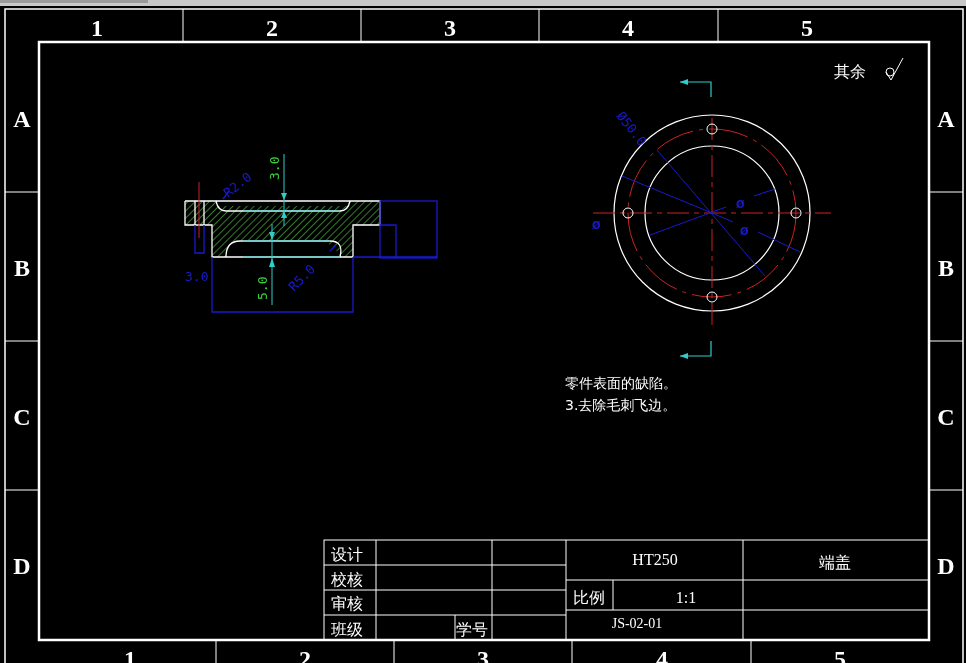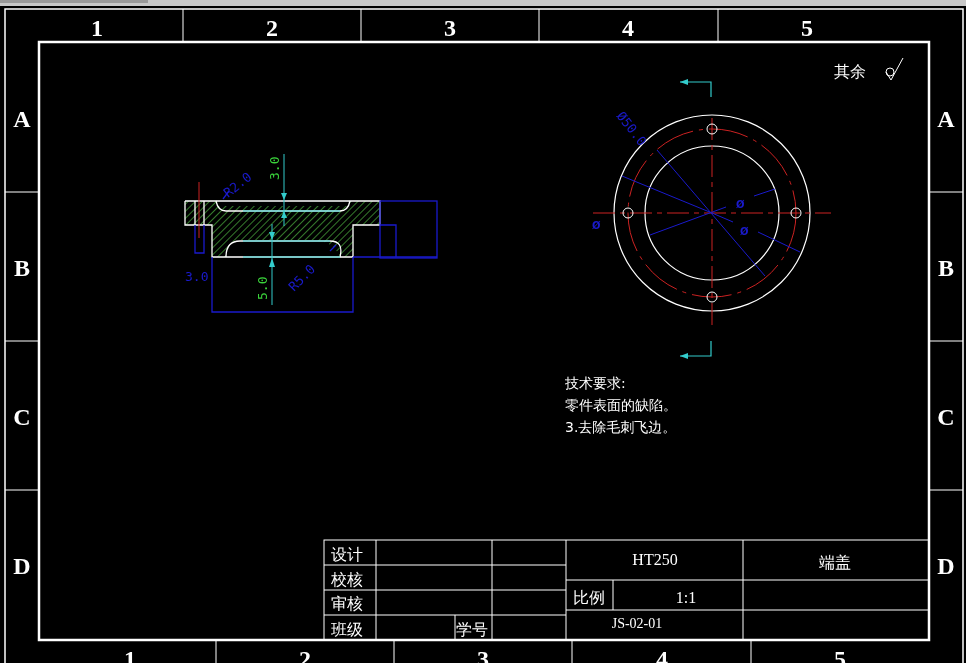--- a/index.html
+++ b/index.html
@@ -193,16 +193,15 @@
     <text class="cjk" x="456" y="635" font-size="16">学号</text>
     <text x="655" y="565" fill="#fff" font-family="'Liberation Serif', serif" font-size="16" text-anchor="middle">HT250</text>
     <text class="cjk" x="835" y="568" font-size="16" text-anchor="middle">端盖</text>
     <text class="cjk" x="573" y="603" font-size="16">比例</text>
     <text x="686" y="603" fill="#fff" font-family="'Liberation Serif', serif" font-size="16" text-anchor="middle">1:1</text>
     <text x="637" y="628" fill="#fff" font-family="'Liberation Serif', serif" font-size="14" text-anchor="middle">JS-02-01</text>
   </g>
 </svg>
 
 <div class="notes">
-  <div>技术要求:</div>
   <div>零件表面的缺陷。</div>
   <div>3.去除毛刺飞边。</div>
 </div>
 
 </body></html>

